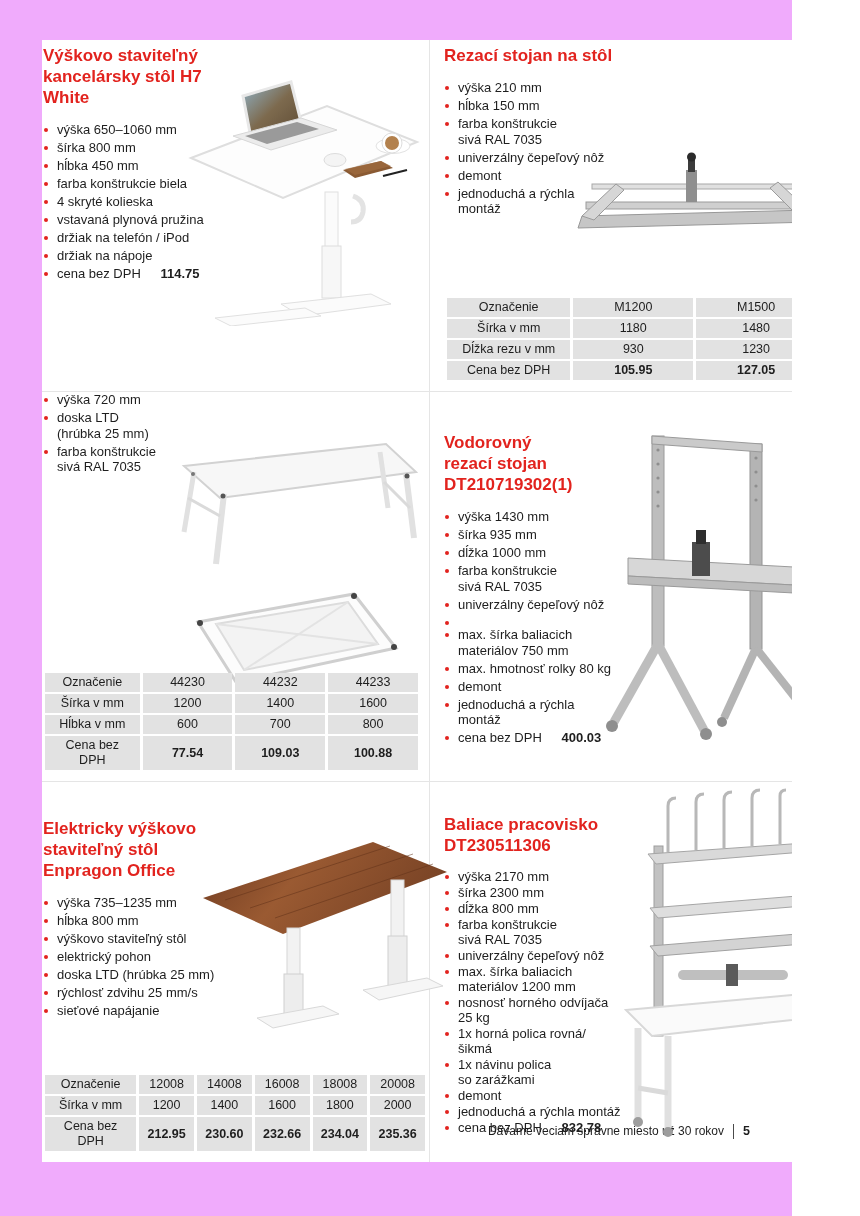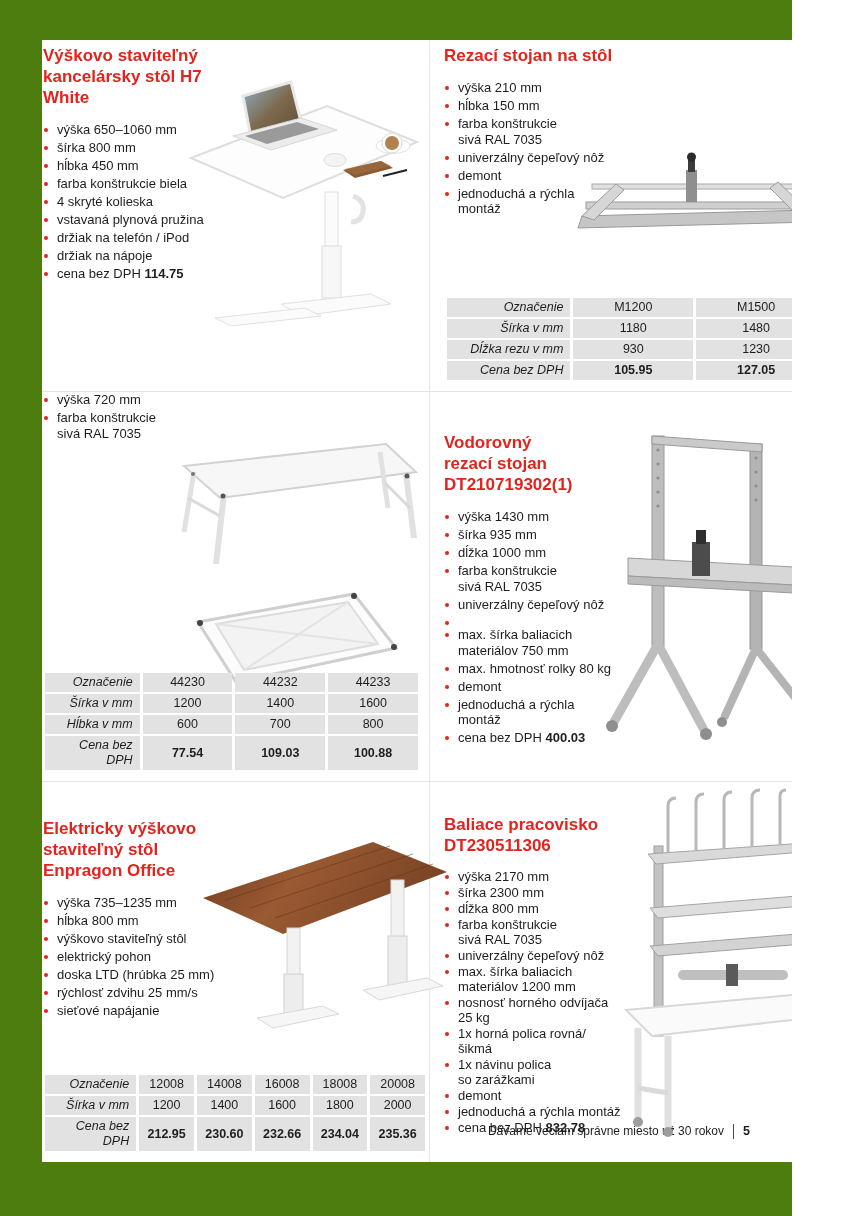--- a/index.html
+++ b/index.html
@@ -1,18 +1,18 @@
 <!DOCTYPE html>
 <html><head>
 <meta charset="utf-8">
 <style>
   * { box-sizing: border-box; margin: 0; padding: 0; }
   html, body { background: #ffffff; }
   body { font-family: "Liberation Sans", "DejaVu Sans", sans-serif; color: #1e1e1e; }
-  .page { position: relative; width: 792px; height: 1216px; background: #4d7c0f; overflow: hidden; }
+  .page { position: relative; width: 792px; height: 1216px; background: #f0abfc; overflow: hidden; }
   .grid {
     position: absolute; left: 42px; top: 40px; width: 776px;
     display: grid; grid-template-columns: 388px 388px; grid-template-rows: 352px 390px 380px;
   }
   .cell { position: relative; background: #fff; }
   .cl { border-right: 1px solid #e5e5e5; padding: 0 12px 0 1px; }
   .cr { padding: 0 0 0 14px; }
   .rb { border-bottom: 1px solid #e5e5e5; }
 
   .title { color: #e2231e; font-size: 17px; line-height: 21px; font-weight: 700; white-space: pre-line; }
@@ -21,25 +21,25 @@
   .c4 .title { margin: 36px 0 14px; }
   .c5 .title { margin: 32px 0 13px; }
 
   .specs { list-style: none; font-size: 13px; line-height: 15.5px; width: 240px; position: relative; z-index: 3; }
   .specs li { display: flex; margin-bottom: 2.5px; }
   .c3 .specs, .c5 .specs { width: 218px; }
   .c5 .specs { line-height: 15px; }
   .c5 .specs li { margin-bottom: 1px; }
   .dot { flex: 0 0 auto; width: 4px; height: 4px; border-radius: 50%; background: #e2231e; margin: 6px 9px 0 1px; }
   .txt { white-space: pre-line; }
-  .txt b { font-weight: 700; }
+  .txt b { font-weight: 700; margin-left: 16px; }
 
   .spec-table { position: absolute; border-collapse: separate; border-spacing: 3px 2px; font-size: 12.5px; table-layout: fixed; z-index: 4; }
   .spec-table td { background: #e2e2e2; padding: 2px 7px; height: 19px; line-height: 15px; overflow: hidden; }
-  .spec-table td.lbl { text-align: right; font-style: italic; }
+  .spec-table td.lbl { text-align: center; }
   .spec-table td.val { text-align: center; }
   .spec-table tr.price td.val { font-weight: 700; }
   .c1 .spec-table { bottom: 9px; left: 14px; width: 375px; }
   .c2 .spec-table { bottom: 9px; left: 0px;  width: 379px; }
   .c4 .spec-table { bottom: 9px; left: 0px;  width: 386px; }
   .t2 td:first-child { width: 34%; }
   .t3 td:first-child { width: 26%; }
   .t5 td:first-child { width: 25%; }
   .t5 td.val { padding: 2px 3px; }
 
@@ -201,20 +201,25 @@
             </tr>
       </tbody>
         </table>
     </section>
 
     <section class="cell cl rb c2">
       <ul class="specs">
         <li>
             <span class="dot"></span>
             <span class="txt"><span>výška 720 mm</span></span>
+          </li>
+        <li>
+            <span class="dot"></span>
+            <span class="txt"><span>doska LTD
+(hrúbka 25 mm)</span></span>
           </li>
         <li>
             <span class="dot"></span>
             <span class="txt"><span>farba konštrukcie
 sivá RAL 7035</span></span>
           </li>
       </ul>
       <div class="img a">
         <svg viewBox="0 0 252 140">
           <polygon points="16,30 218,8 248,36 52,62" fill="#f7f7f7" stroke="#d2d2d2" stroke-width="2"></polygon>

